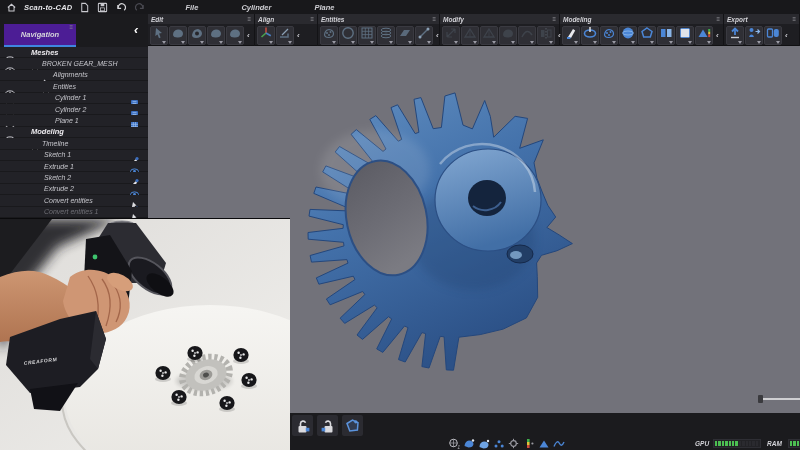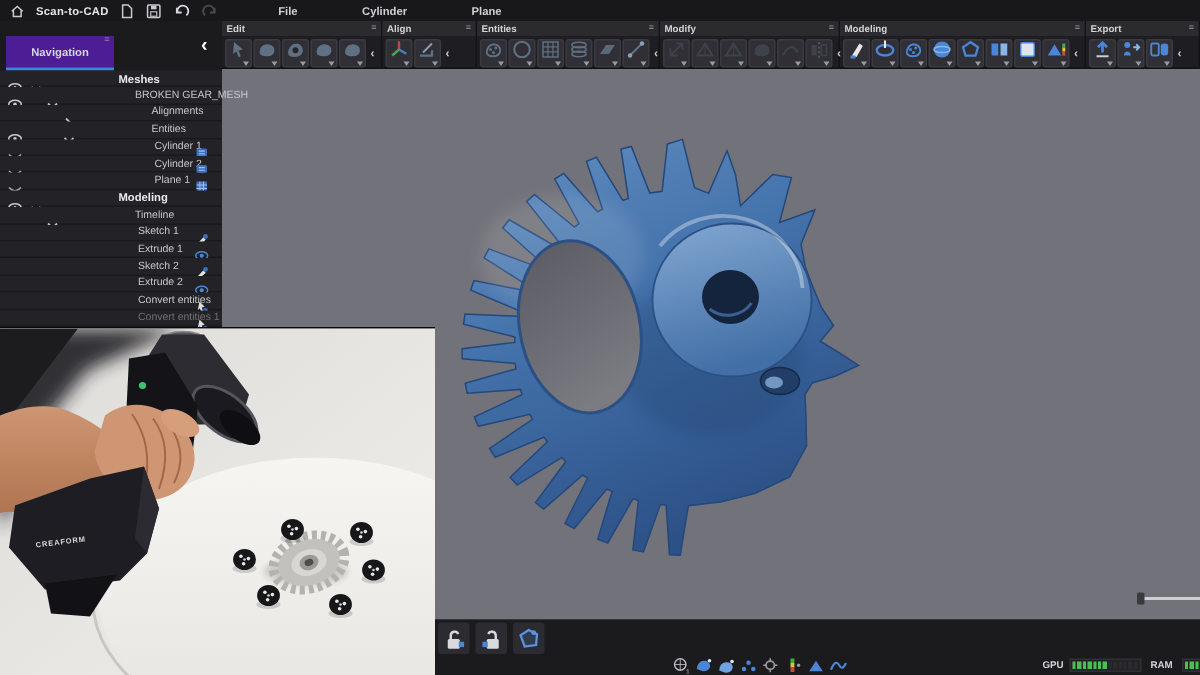--- a/index.html
+++ b/index.html
@@ -1,18 +1,18 @@
 <!DOCTYPE html>
 <html><head>
 <meta charset="utf-8">
 <style>
   html,body{margin:0;padding:0;width:800px;height:450px;overflow:hidden;
     background:#1b1b1e;font-family:"Liberation Sans",sans-serif;
     -webkit-font-smoothing:antialiased;}
-  #stage{position:absolute;inset:0;width:800px;height:450px;}
+  #stage{position:absolute;inset:0;width:800px;height:450px;font-style:italic;}
 
   
   #menubar{position:absolute;left:0;top:0;width:800px;height:14px;background:#18181b;
     display:flex;align-items:center;gap:7px;padding-left:6px;z-index:30;}
   #menubar .mbicon{display:flex;align-items:center;}
   #app-title{color:#e6e6ea;font-size:7.5px;font-weight:bold;letter-spacing:.2px;}
   .menu-item{color:#cfcfd4;font-size:7.5px;font-weight:bold;padding:0 4px;cursor:default;margin-left:28px;}
   .menu-item:first-of-type{margin-left:10px;}
 
   
@@ -26,21 +26,21 @@
   #nav-underline{position:absolute;left:4px;top:31px;width:72px;height:2px;background:#3f86e0;}
   #collapse-arrow{position:absolute;left:134px;top:8px;color:#ffffff;font-size:13px;
     font-weight:bold;cursor:pointer;}
   #tree{position:absolute;left:0;top:33px;width:148px;bottom:0;}
   .trow{position:absolute;left:0;width:148px;height:11.4px;border-bottom:1px solid #19191c;
     box-sizing:border-box;background:#222227;display:flex;align-items:center;cursor:default;}
   .trow.bold .tlabel{font-weight:bold;color:#eceaee;font-size:7.5px;}
   .trow.dimmed .tlabel{color:#6f6f76;}
   .teye{position:absolute;left:5px;top:2px;}
   .tchev{position:absolute;top:3px;}
-  .tlabel{color:#c6c6cc;font-size:7px;white-space:nowrap;margin-left:48px;}
+  .tlabel{color:#c6c6cc;font-size:7px;white-space:nowrap;}
   .ricon{position:absolute;right:9px;top:1px;}
 
   
   #toolbar{position:absolute;left:148px;top:14px;width:652px;height:32px;background:#1e1e22;
     display:flex;z-index:20;border-bottom:1px solid #101012;box-sizing:border-box;}
   .tbsection{height:32px;border-right:1px solid #131316;box-sizing:border-box;position:relative;}
   .tbhead{height:10px;background:#2a2a2f;display:flex;align-items:center;justify-content:space-between;
     padding:0 3px;}
   .tbhead .tblabel{color:#d2d2d7;font-size:6.5px;font-weight:bold;}
   .tbhead .tbmenu{color:#9a9aa1;font-size:6px;}

